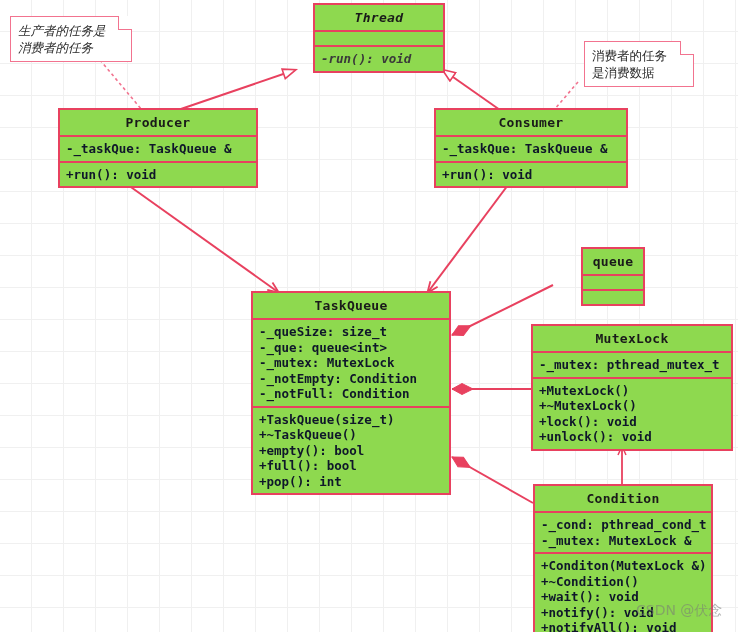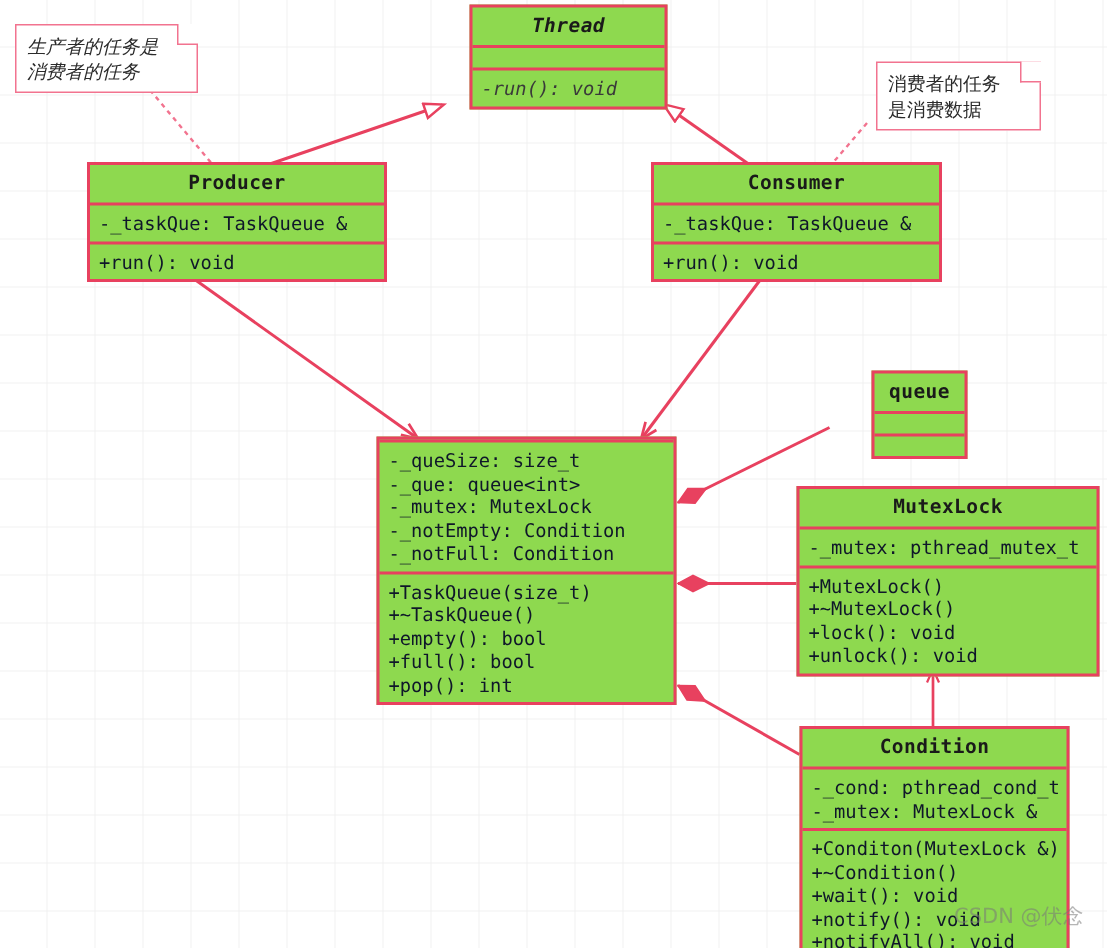--- a/index.html
+++ b/index.html
@@ -46,20 +46,21 @@
     letter-spacing: 0.3px;
     white-space: nowrap;
   }
   .uml-title.abstract {
     font-style: italic;
   }
   .uml-compartment {
     border-top: 2px solid #e8415f;
     padding: 4px 5px 4px 6px;
     box-sizing: border-box;
+    font-weight: bold;
   }
   .uml-compartment.empty {
     padding: 0;
     height: 15px;
   }
   .uml-line {
     font-size: 12.5px;
     line-height: 15.5px;
     color: #0f172a;
     white-space: nowrap;
@@ -170,20 +171,21 @@
     <div class="uml-title">Consumer</div>
     <div class="uml-compartment">
       <div class="uml-line">-_taskQue: TaskQueue &amp;</div>
     </div>
     <div class="uml-compartment">
       <div class="uml-line">+run(): void</div>
     </div>
   </div>
 
   <div class="uml-class" style="left:251px; top:291px; width:200px;">
+    <div class="uml-title">TaskQueue</div>
     <div class="uml-compartment">
       <div class="uml-line">-_queSize: size_t</div>
       <div class="uml-line">-_que: queue&lt;int&gt;</div>
       <div class="uml-line">-_mutex: MutexLock</div>
       <div class="uml-line">-_notEmpty: Condition</div>
       <div class="uml-line">-_notFull: Condition</div>
     </div>
     <div class="uml-compartment">
       <div class="uml-line">+TaskQueue(size_t)</div>
       <div class="uml-line">+~TaskQueue()</div>

